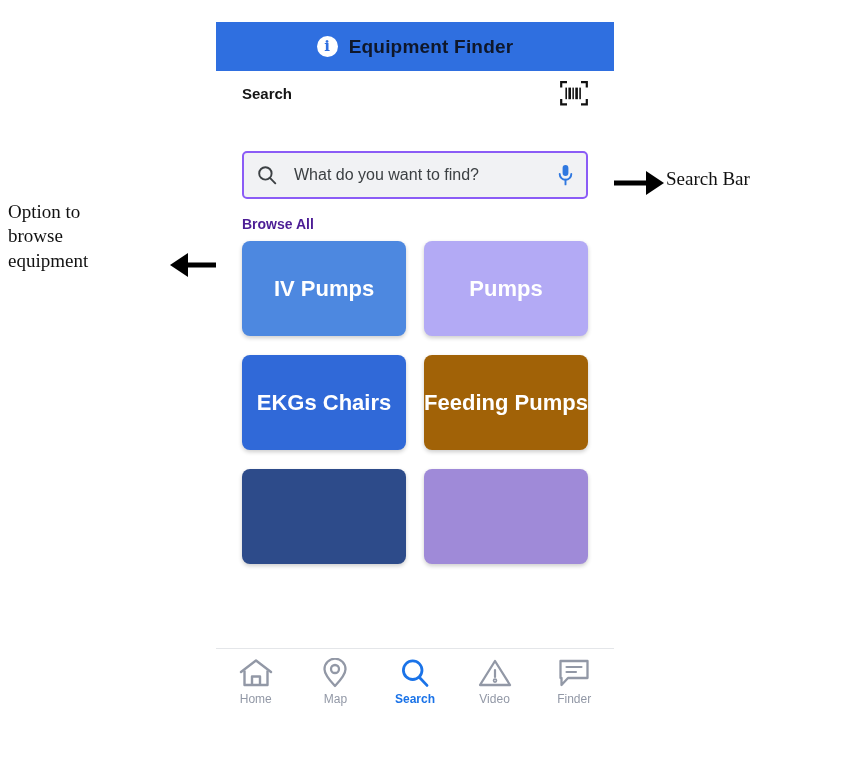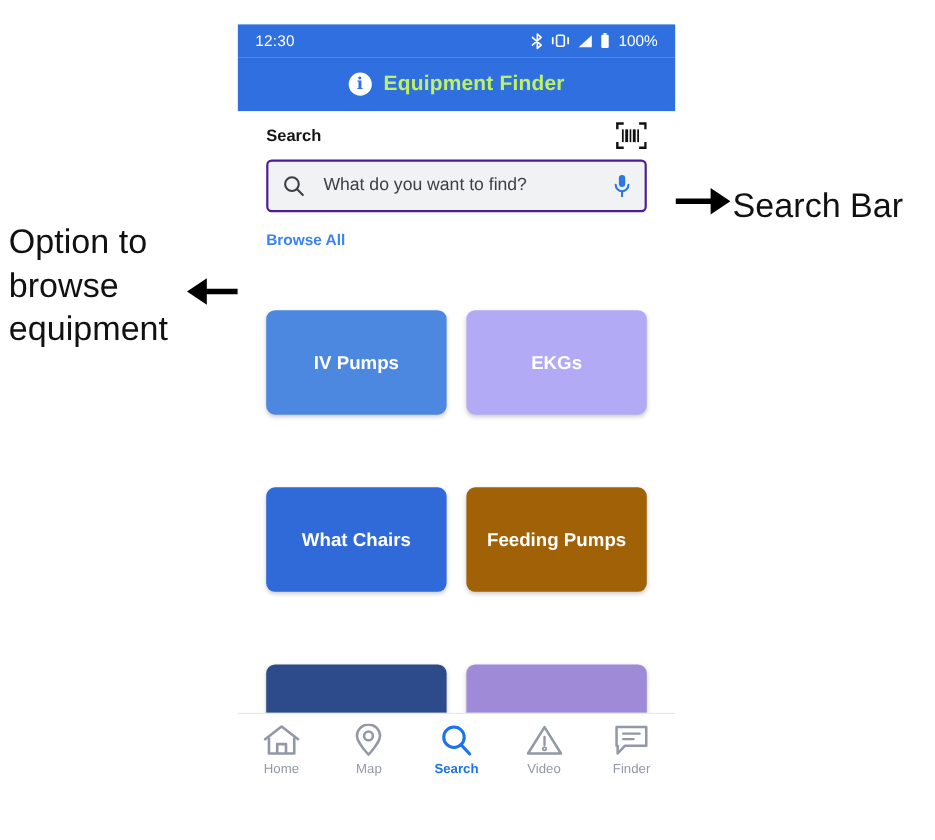--- a/index.html
+++ b/index.html
@@ -12,23 +12,23 @@
     height: 764px;
     position: relative;
     font-family: "Liberation Sans", sans-serif;
     overflow: hidden;
   }
 
   
   .annot {
     position: absolute;
     color: #111111;
-    font-size: 31px;
+    font-size: 19px;
     line-height: 1.28;
-    font-family: Liberation Sans, sans-serif;
+    font-family: Liberation Serif, serif;
     white-space: pre-line;
   }
   #annot-search-bar { left: 666px; top: 167px; }
   #annot-browse { left: 8px; top: 200px; }
 
   .arrow { position: absolute; }
   .arrow svg { display: block; }
   #arrow-search { left: 614px; top: 166px; }
   #arrow-browse { left: 168px; top: 248px; }
 
@@ -67,21 +67,21 @@
   
   #app-bar {
     height: 49px;
     background: #2f6fe0;
     display: flex;
     align-items: center;
     justify-content: center;
     gap: 11px;
   }
   #app-title {
-    color: #bef264;
+    color: #0f172a;
     font-size: 19px;
     font-weight: bold;
     letter-spacing: .2px;
   }
   #info-icon {
     width: 21px; height: 21px;
     border-radius: 50%;
     background: #ffffff;
     color: #2f6fe0;
     font-size: 15px;
@@ -104,66 +104,66 @@
   #search-label {
     font-size: 15px;
     font-weight: bold;
     color: #141414;
   }
   #barcode-icon { margin-left: auto; display: block; }
 
   #search-field {
     height: 48px;
     background: #f1f2f4;
-    border: 2px solid #4c1d95;
+    border: 2px solid #8b5cf6;
     border-radius: 5px;
     display: flex;
     align-items: center;
     padding: 0 13px;
     box-sizing: border-box;
+    margin-top: 36px;
   }
   #search-input {
     flex: 1;
     border: none;
     background: transparent;
     outline: none;
     font-family: "Liberation Sans", sans-serif;
     font-size: 16px;
     color: #3c4043;
     padding: 0 0 0 17px;
   }
   #search-input::placeholder { color: #3c4043; opacity: 1; }
 
   #browse-label {
     font-size: 14px;
     font-weight: bold;
-    color: #3b82f6;
+    color: #4c1d95;
     margin: 17px 0 9px 0;
   }
 
   
   #tile-grid {
     display: grid;
     grid-template-columns: 1fr 1fr;
     column-gap: 18px;
     row-gap: 19px;
   }
   .tile {
     height: 95px;
     border-radius: 8px;
     display: flex;
     align-items: center;
     justify-content: center;
     box-shadow: 0 2px 4px rgba(0,0,0,.20);
     color: #ffffff;
-    font-size: 17px;
+    font-size: 22px;
     font-weight: bold;
     text-align: center;
     box-sizing: border-box;
-    margin-top: 47px;
   }
 
   
   #bottom-nav {
     position: absolute;
     left: 0;
     bottom: 0;
     width: 398px;
     height: 72px;
     background: #ffffff;
@@ -209,41 +209,20 @@
 
 <div class="arrow" id="arrow-browse">
   <svg width="92" height="34" viewBox="0 0 92 34" aria-hidden="true">
     <line x1="92" y1="17" x2="14" y2="17" stroke="#000" stroke-width="5"></line>
     <polygon points="20,5 2,17 20,29" fill="#000"></polygon>
   </svg>
 </div>
 
 <div id="phone">
 
-  <div id="status-bar">
-    <span id="status-time">12:30</span>
-    <span id="status-icons">
-      <svg class="sicon" width="11" height="15" viewBox="0 0 11 15" aria-hidden="true">
-        <path d="M1 4 L9 11 L5.5 14 L5.5 1 L9 4 L1 11" fill="none" stroke="#fff" stroke-width="1.5" stroke-linejoin="round" stroke-linecap="round"></path>
-      </svg>
-      <svg class="sicon" width="17" height="14" viewBox="0 0 17 14" aria-hidden="true">
-        <rect x="5" y="2" width="7" height="10" rx="1.4" fill="none" stroke="#fff" stroke-width="1.5"></rect>
-        <line x1="1.5" y1="4.5" x2="1.5" y2="9.5" stroke="#fff" stroke-width="1.6" stroke-linecap="round"></line>
-        <line x1="15.5" y1="4.5" x2="15.5" y2="9.5" stroke="#fff" stroke-width="1.6" stroke-linecap="round"></line>
-      </svg>
-      <svg class="sicon" width="14" height="13" viewBox="0 0 14 13" aria-hidden="true">
-        <polygon points="13,1 13,12 1,12" fill="#fff"></polygon>
-      </svg>
-      <svg class="sicon" width="8" height="14" viewBox="0 0 8 14" aria-hidden="true">
-        <rect x="2.6" y="0" width="2.8" height="1.6" fill="#fff"></rect>
-        <rect x="0.6" y="1.6" width="6.8" height="12" rx="1.1" fill="#fff"></rect>
-      </svg>
-      <span id="battery-pct">100%</span>
-    </span>
-  </div>
 
   <div id="app-bar">
     <span id="info-icon">i</span>
     <span id="app-title">Equipment Finder</span>
   </div>
 
   <div id="content">
 
     <div id="search-head">
       <span id="search-label">Search</span>
@@ -272,24 +251,24 @@
       </svg>
     </div>
 
     <div id="browse-label">Browse All</div>
 
     <div id="tile-grid">
       <div class="tile" style="background: rgb(77, 136, 224);">
           <span>IV Pumps</span>
         </div>
       <div class="tile" style="background: rgb(179, 170, 245);">
-          <span>EKGs</span>
+          <span>Pumps</span>
         </div>
       <div class="tile" style="background: rgb(48, 105, 216);">
-          <span>What Chairs</span>
+          <span>EKGs Chairs</span>
         </div>
       <div class="tile" style="background: #a16207;">
           <span>Feeding Pumps</span>
         </div>
       <div class="tile" style="background: rgb(45, 75, 138);">
           <span></span>
         </div>
       <div class="tile" style="background: rgb(159, 138, 216);">
           <span></span>
         </div>

